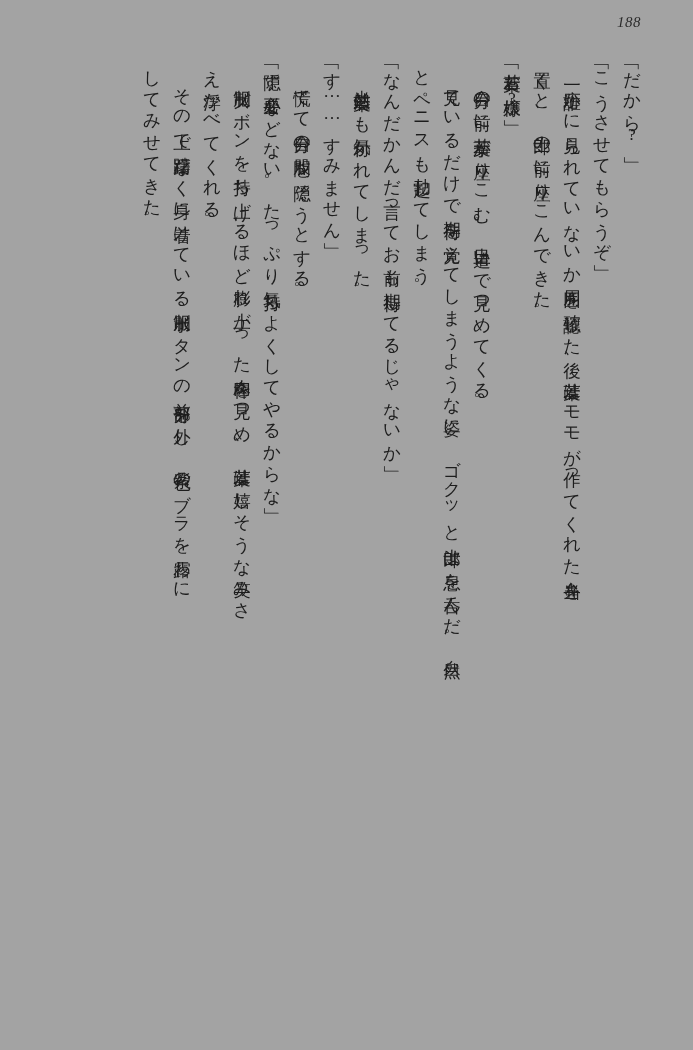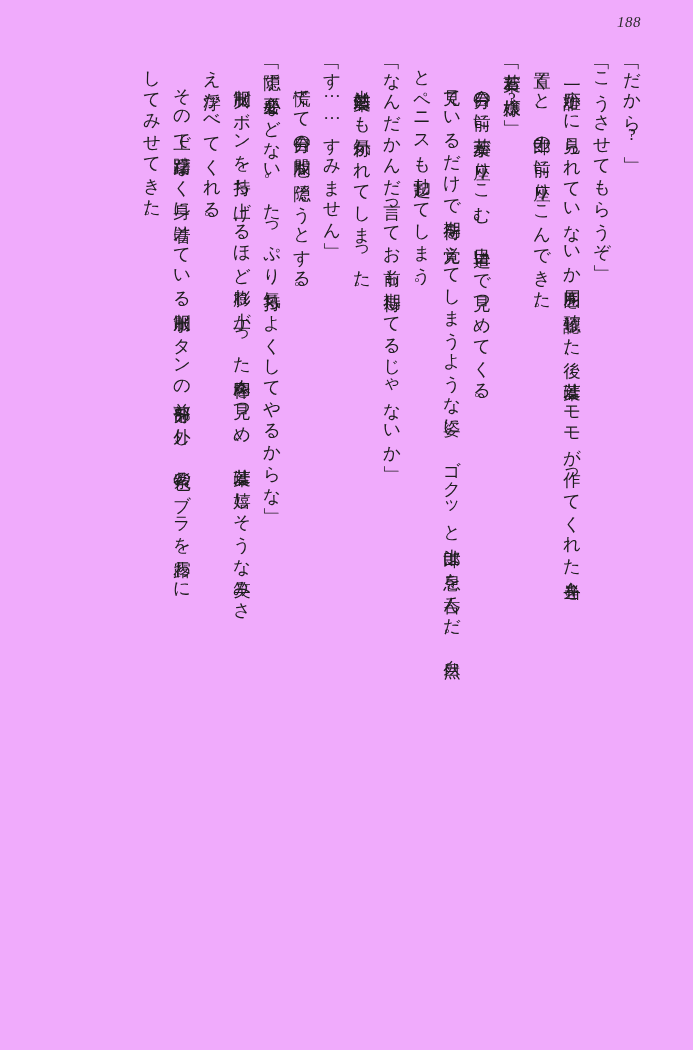--- a/index.html
+++ b/index.html
@@ -12,21 +12,21 @@
     height: 1050px;
     font-family: "Liberation Serif", "DejaVu Serif", serif;
     color: #1a1a1a;
     overflow: hidden;
   }
   .page {
     position: relative;
     width: 693px;
     height: 1050px;
     box-sizing: border-box;
-    background: #f0abfc;
+    background: #a3a3a3;
   }
   .page-number {
     position: absolute;
     top: 14px;
     right: 52px;
     font-size: 15px;
     font-style: italic;
     font-family: "Liberation Serif", "DejaVu Serif", serif;
     color: #2b2b2b;
     letter-spacing: 0.5px;

